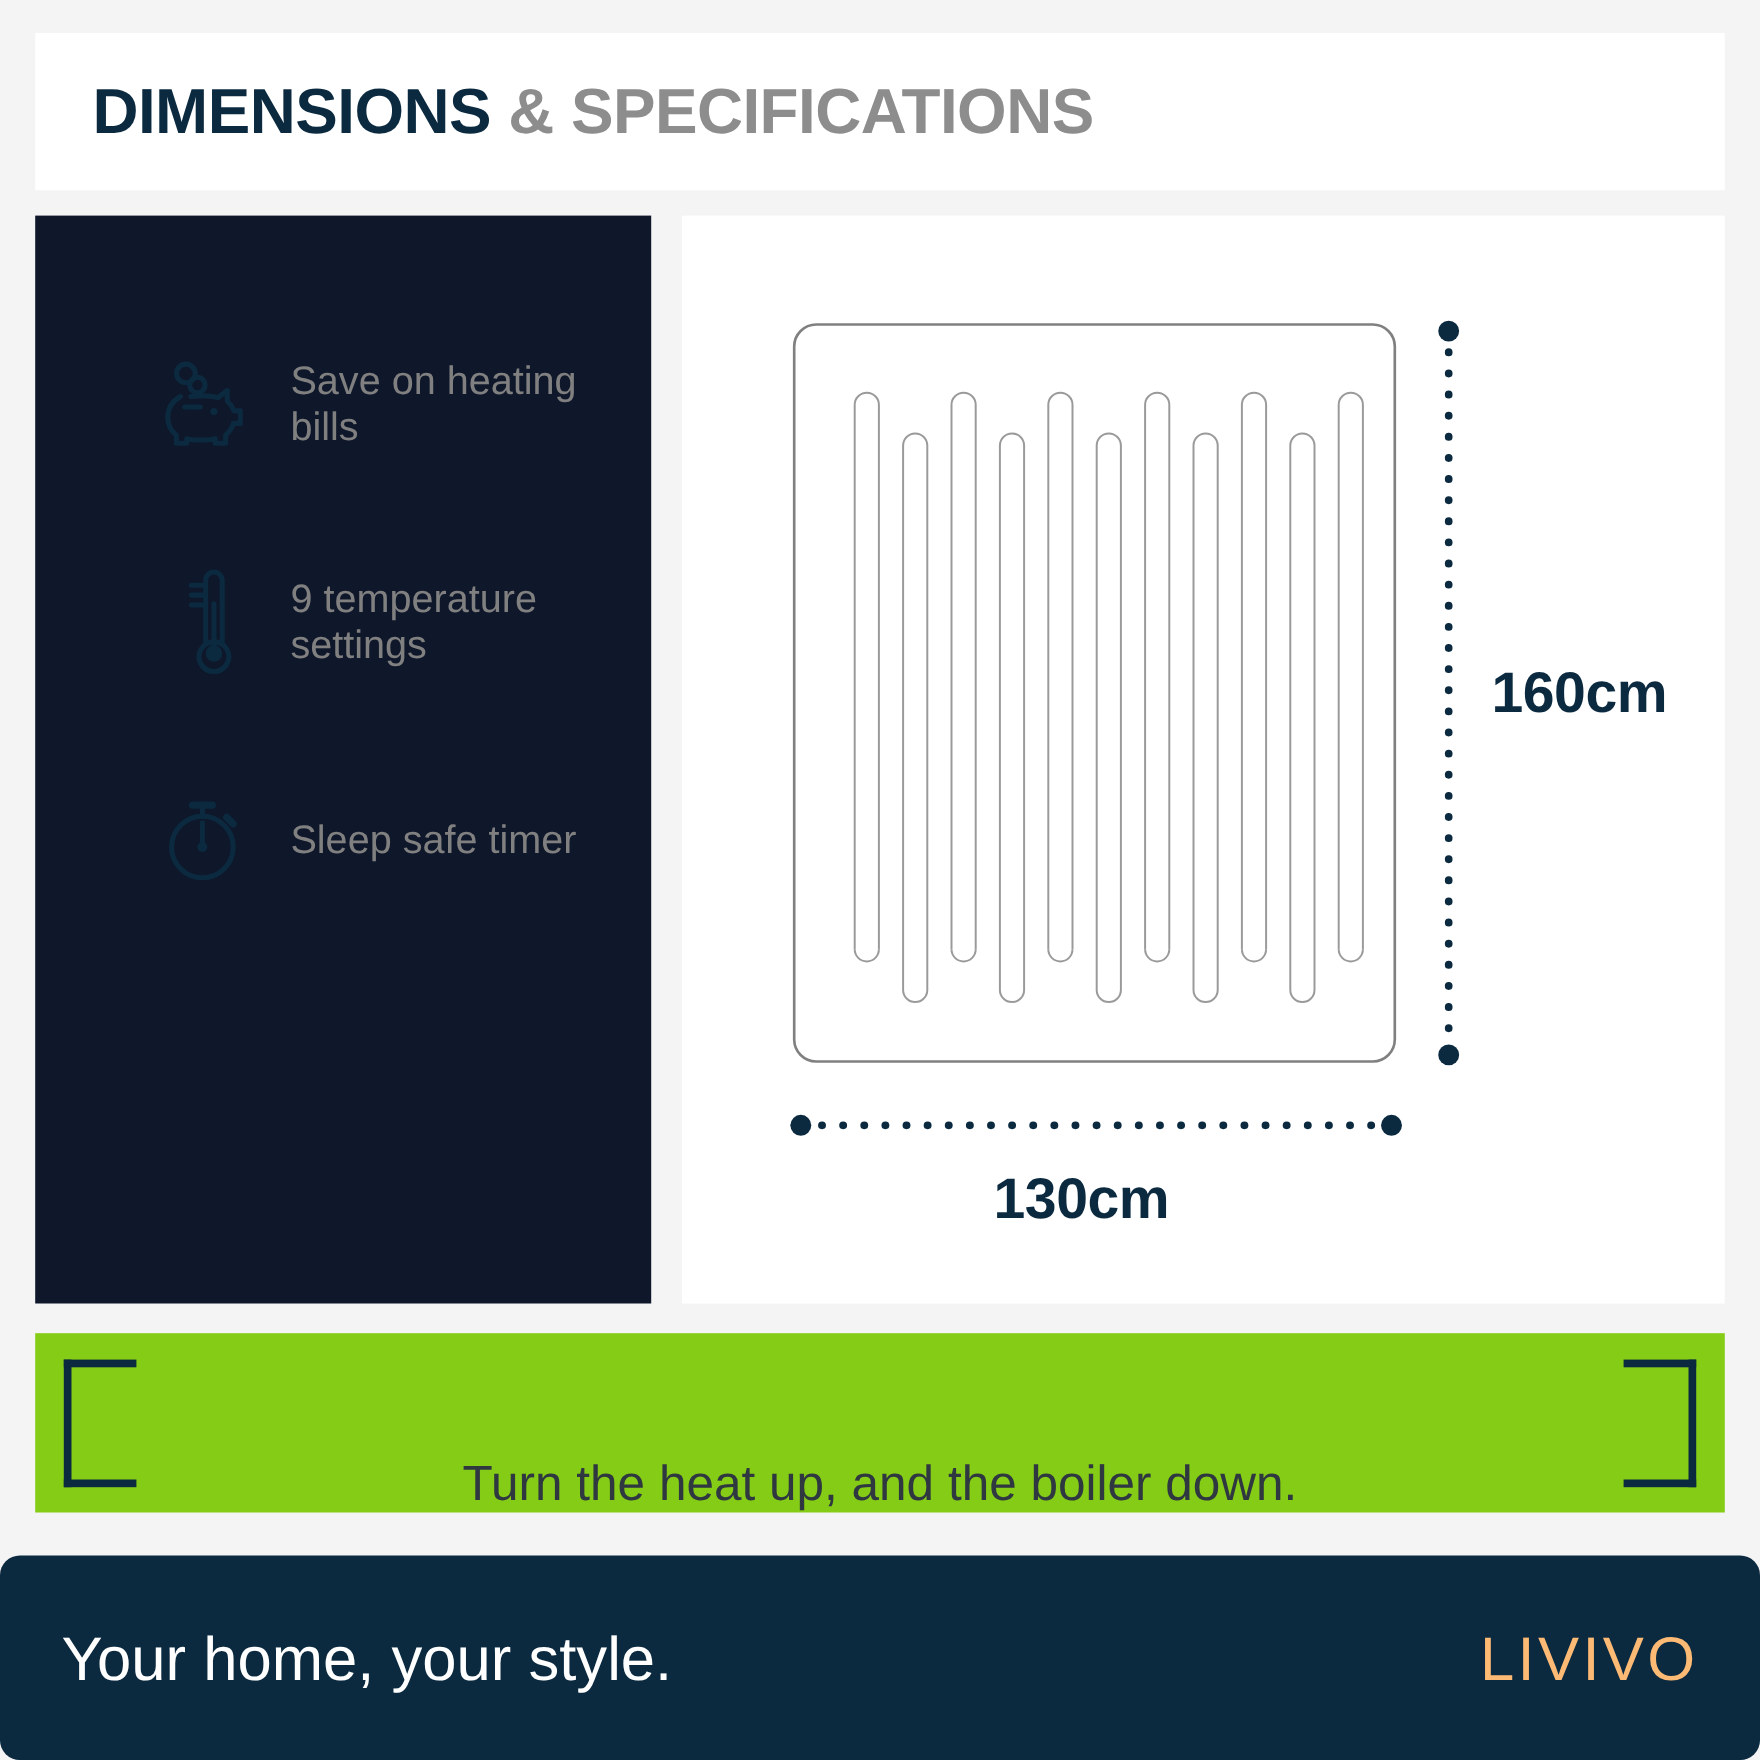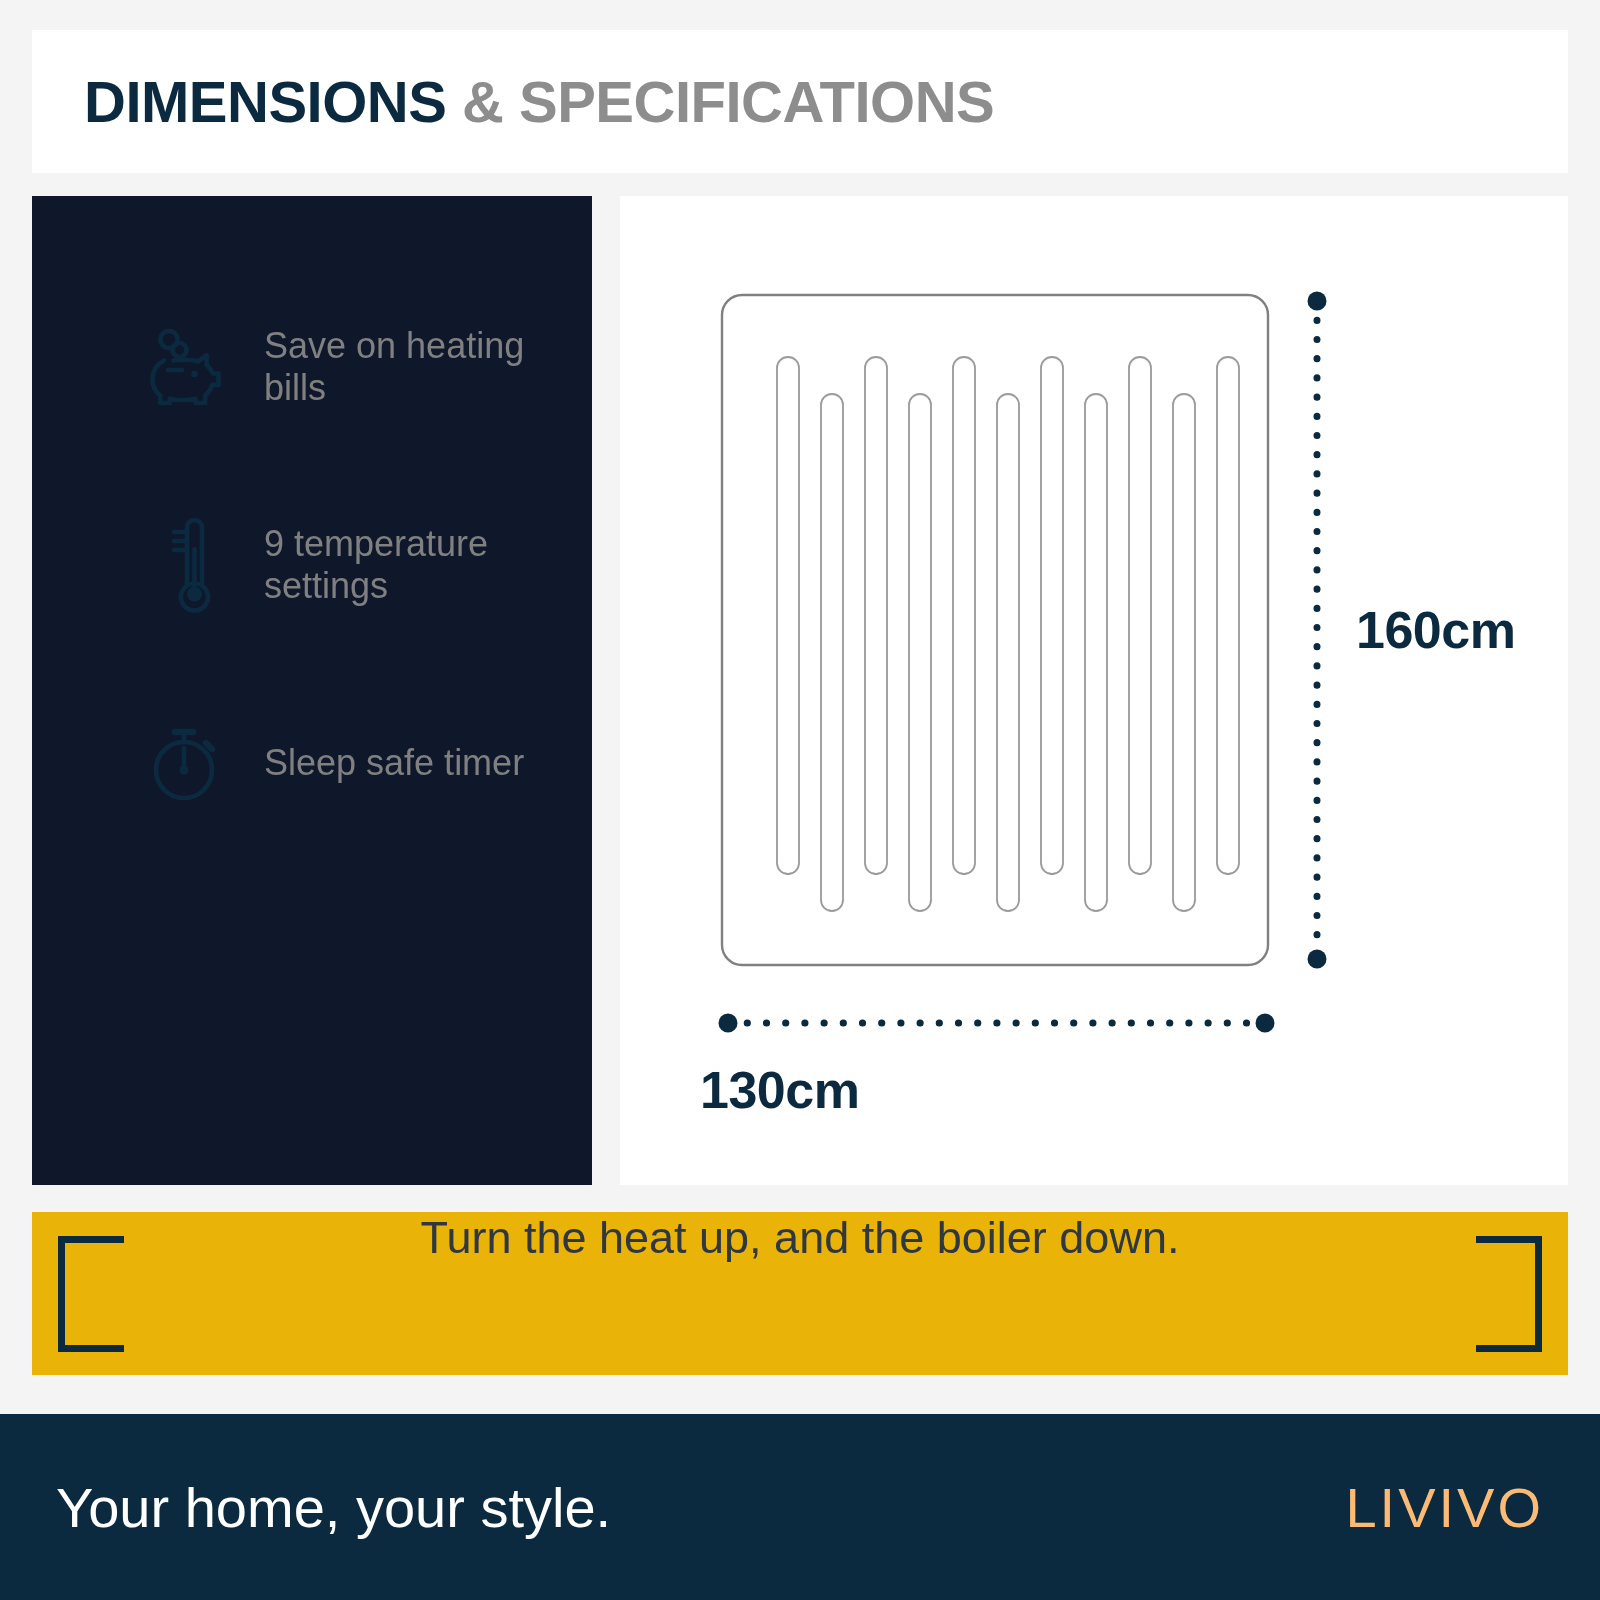--- a/index.html
+++ b/index.html
@@ -57,27 +57,27 @@
     background:#ffffff;
   }
   .diagram-card svg{ display:block; width:948px; height:989px; }
 
   .dim-label{
     position:absolute;
     color:#0b2a40; font-weight:bold; font-size:52px;
     letter-spacing:-0.5px; white-space:nowrap;
   }
   .dim-label-v{ left:1356px; top:600px; }
-  .dim-label-h{ left:700px; top:1060px; width:566px; text-align:left; }
+  .dim-label-h{ left:700px; top:1060px; width:566px; text-align:center; }
 
   
   .tagline-card{
     position:absolute; left:32px; top:1212px; width:1536px; height:163px;
-    background:#eab308;
-    display:flex; align-items:flex-start; justify-content:center;
+    background:#84cc16;
+    display:flex; align-items:flex-end; justify-content:center;
   }
   .tagline-text{
     color:#2f3740; font-size:45px; font-weight:400; white-space:nowrap;
   }
   .bracket{
     position:absolute; width:66px; height:116px;
   }
   .bracket i{ position:absolute; background:#0b2a40; display:block; }
   .bracket .v{ width:7px; height:116px; top:0; }
   .bracket .h{ height:7px; width:66px; }
@@ -89,20 +89,21 @@
   .bracket-right .v{ right:0; }
   .bracket-right .h1{ right:0; top:0; }
   .bracket-right .h2{ right:0; bottom:0; }
 
   
   .footer{
     position:absolute; left:0; top:1414px; width:1600px; height:186px;
     background:#0b2a40;
     display:flex; align-items:center; justify-content:space-between;
     padding:0 56px;
+    border-radius:18px;
   }
   .footer-slogan{ color:#ffffff; font-size:56px; font-weight:400; }
   .footer-logo{
     color:#fdba74; font-size:56px; font-weight:400; letter-spacing:3px;
   }
 </style>
 </head>
 <body>
 
 <div class="page">

